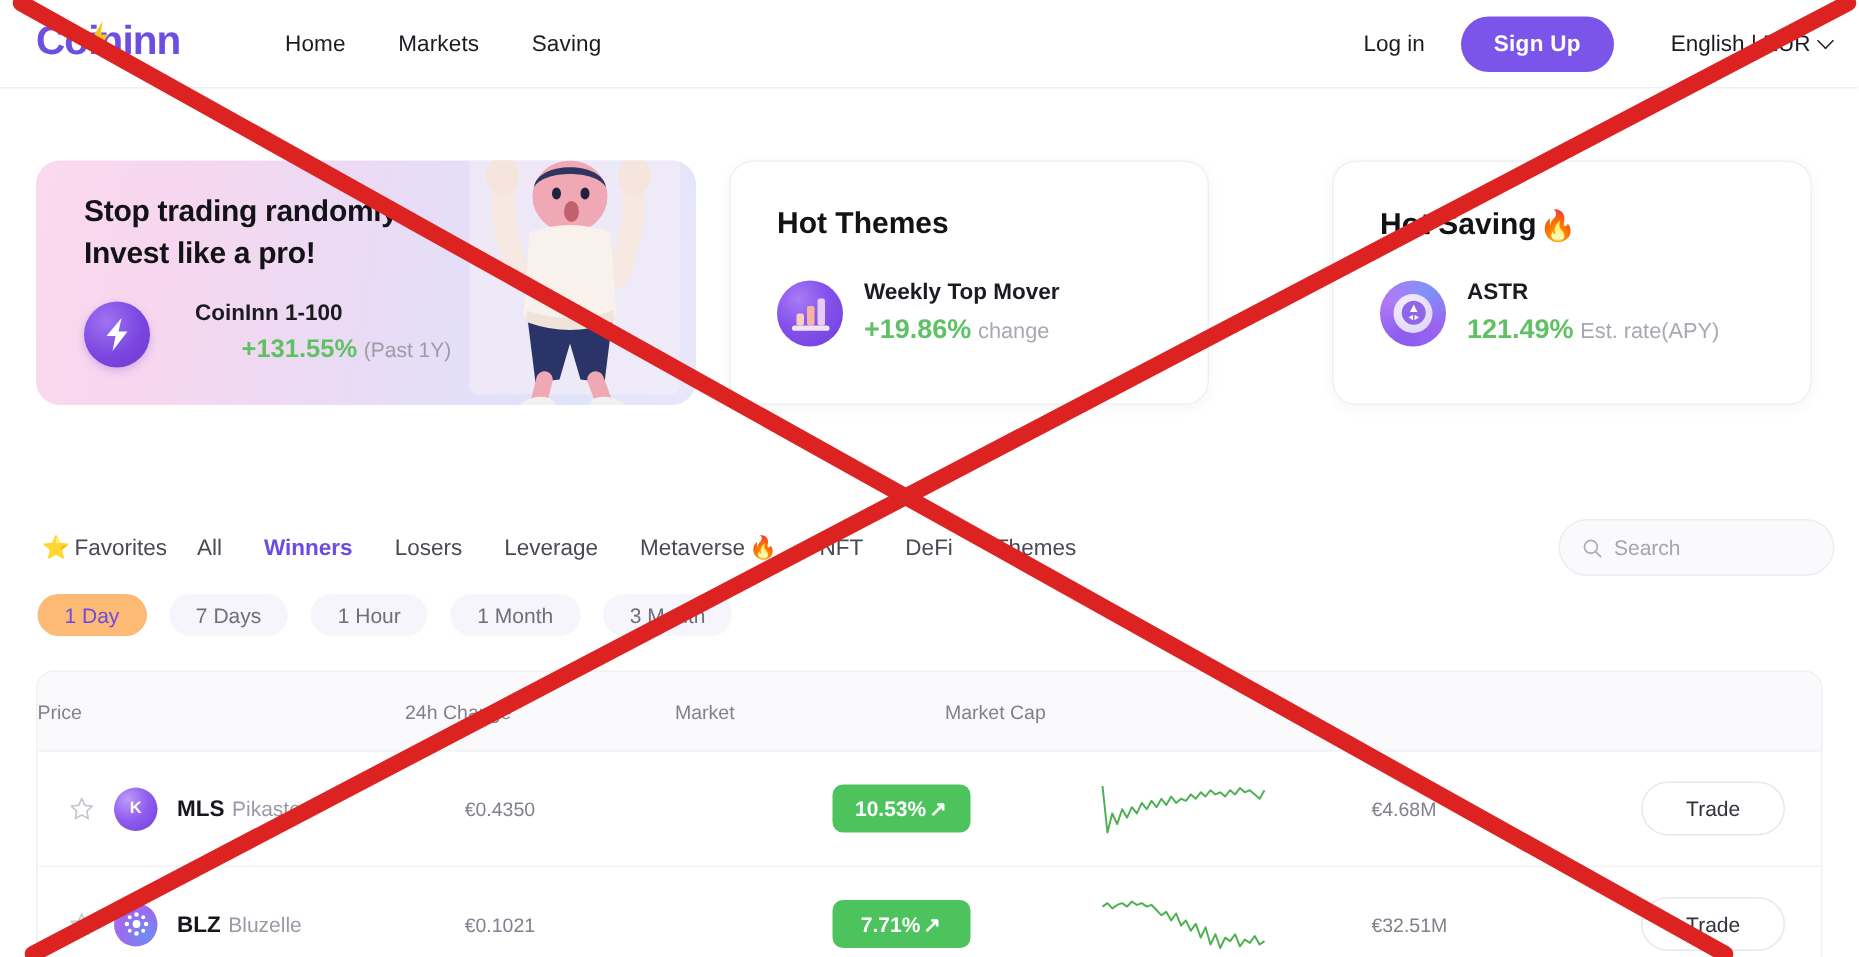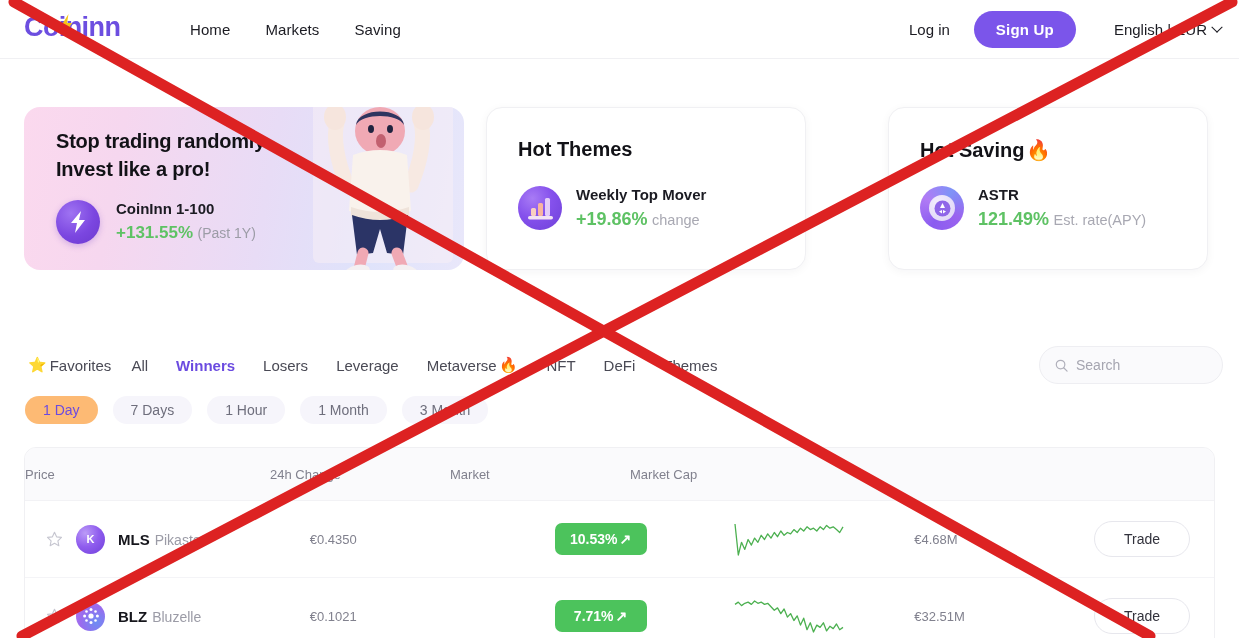--- a/index.html
+++ b/index.html
@@ -83,32 +83,32 @@
     overflow: hidden;
     flex: none;
   }
   .hero-title {
     position: absolute; left: 32px; top: 20px;
     font-size: 20px; font-weight: 700; color: #121217;
     line-height: 28px; letter-spacing: -0.2px;
   }
   .hero-stat {
     position: absolute; left: 32px; top: 92px;
-    display: flex; align-items: center; gap: 16px;
+    display: flex; align-items: center; gap: 30px;
   }
   .coin-badge {
     width: 44px; height: 44px; border-radius: 50%;
     background: radial-gradient(circle at 34% 30%, #9f73f2 0%, #7b46e0 55%, #6b39ce 100%);
     box-shadow: 0 2px 6px rgba(110,60,200,0.28);
     display: flex; align-items: center; justify-content: center;
   }
   .hero-stat-text .l1 {
     font-size: 15px; font-weight: 600; color: #1b1b22; line-height: 20px;
   }
-  .hero-stat-text .l2 { line-height: 24px; margin-top: 2px; }
+  .hero-stat-text .l2 { line-height: 24px; margin-top: 2px; margin-left: 31px; }
   .pct-green { font-size: 17px; font-weight: 700; color: #5ec264; }
   .muted { font-size: 14px; color: #9c9ca6; }
 
   .char {
     position: absolute; right: 6px; top: -18px;
     width: 155px; height: 190px;
   }
 
   .info-card {
     position: relative;

